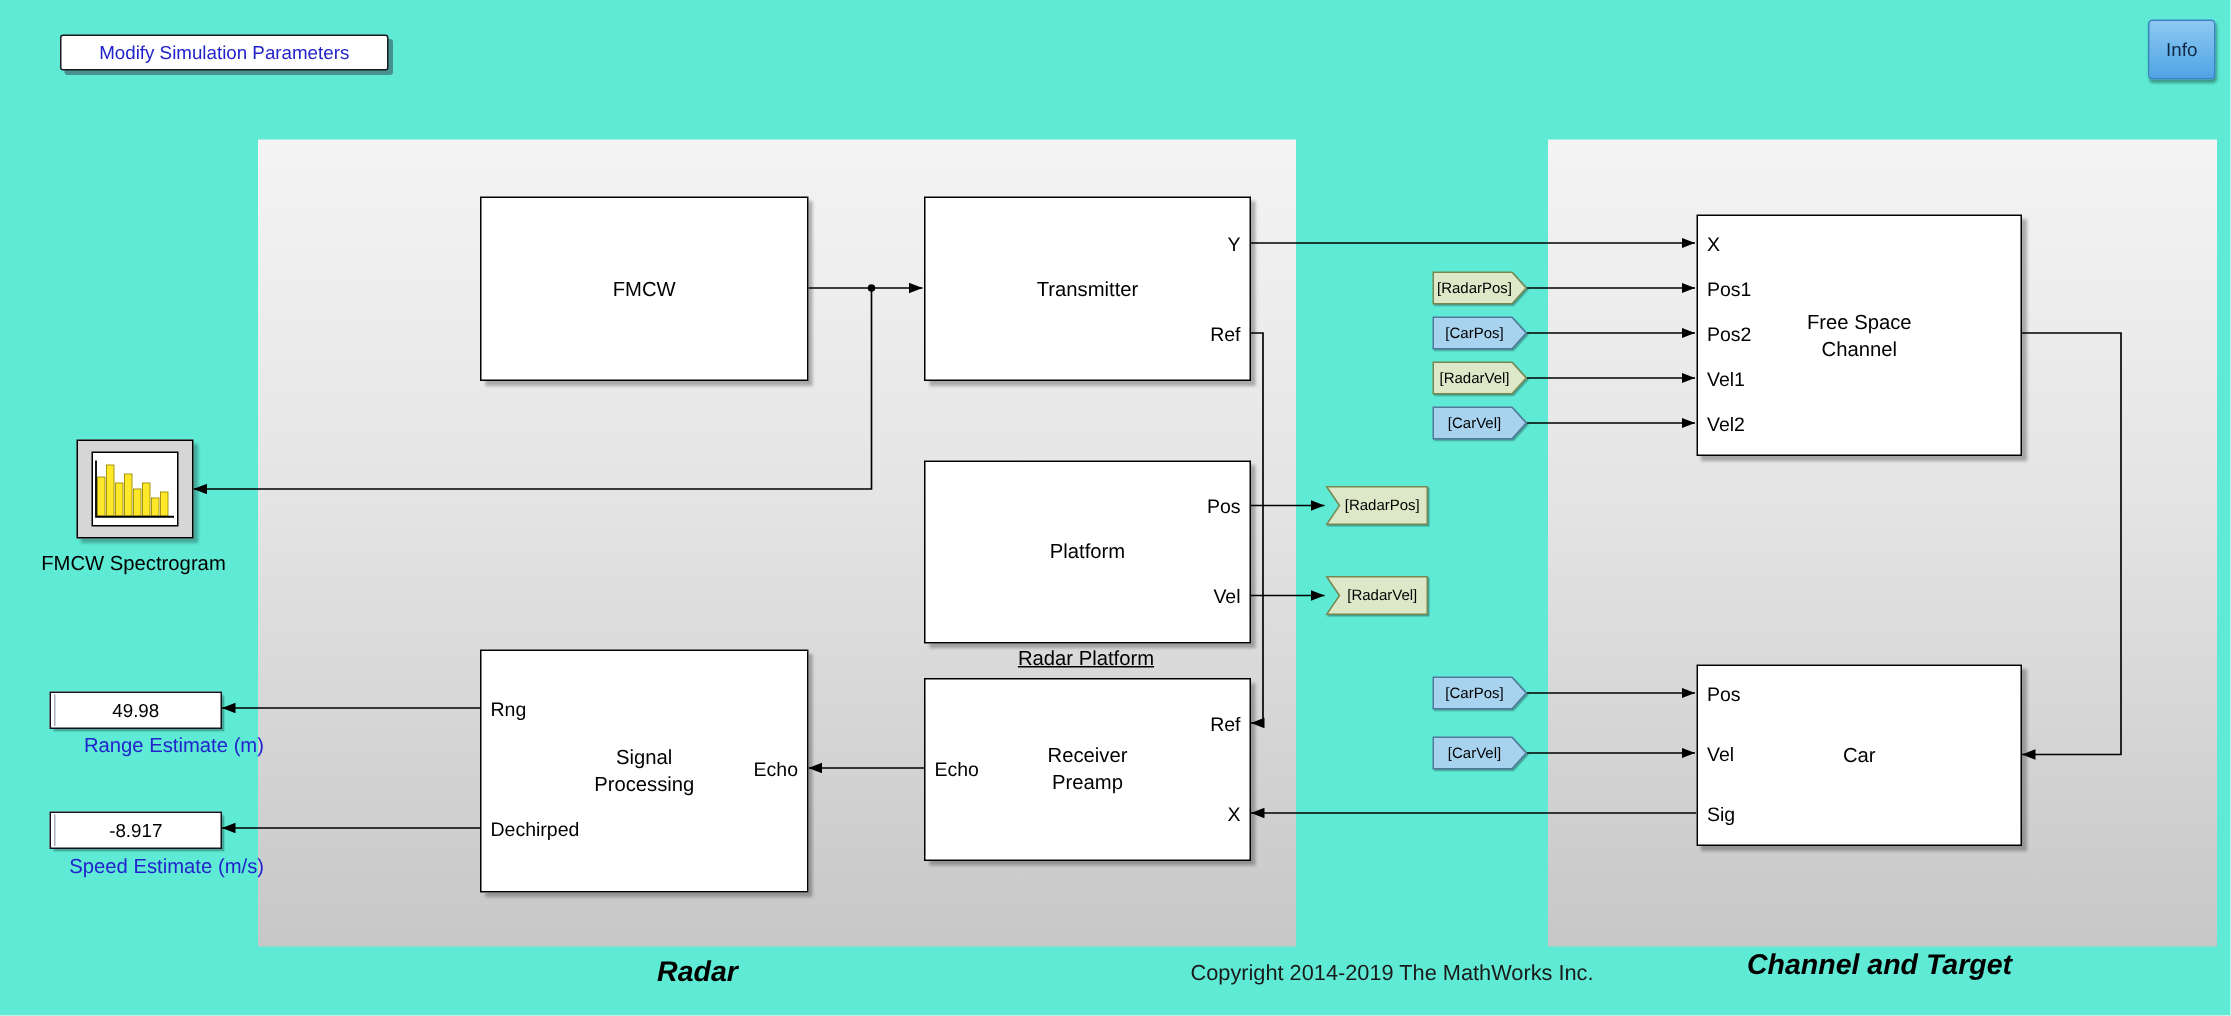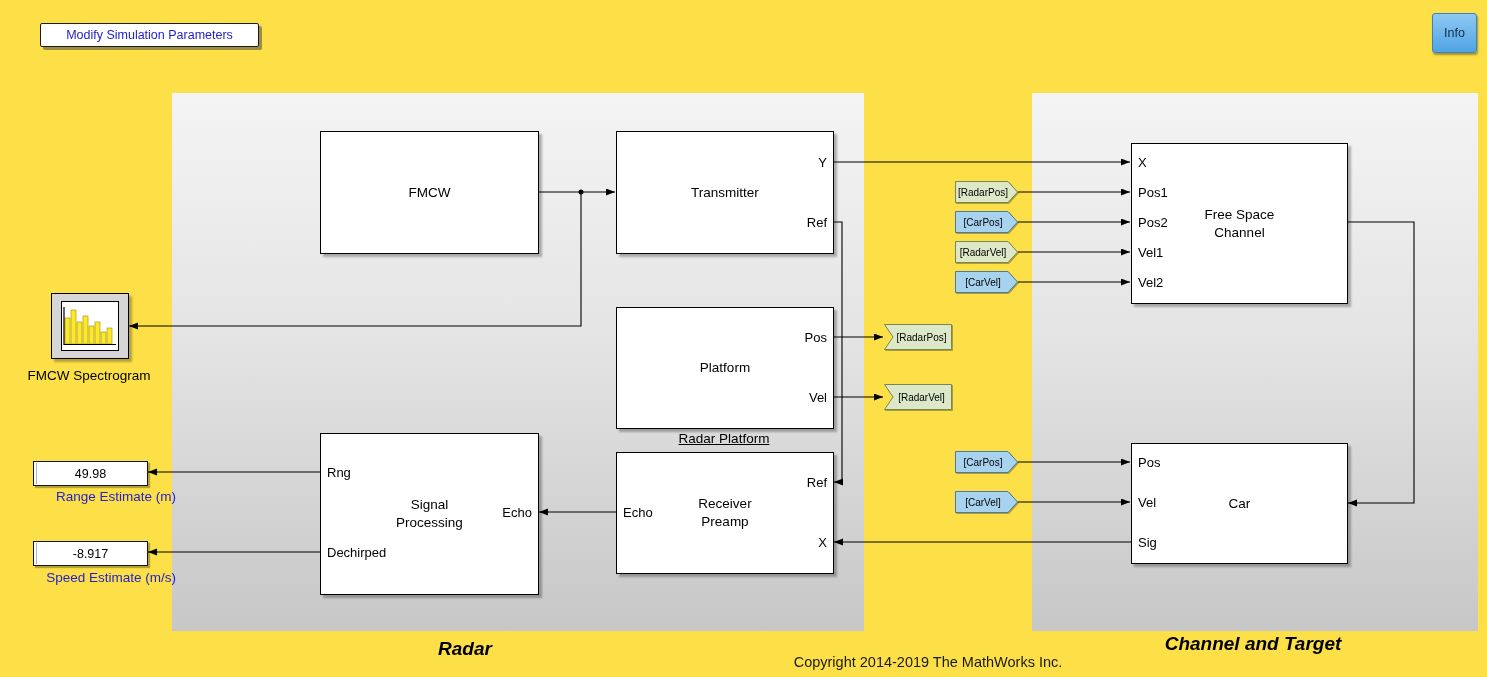--- a/index.html
+++ b/index.html
@@ -1,17 +1,17 @@
 <!DOCTYPE html>
 <html><head>
 <meta charset="utf-8">
 <style>
   html,body{margin:0;padding:0;background:#ffffff;}
   #canvas{
-    position:relative;width:1487px;height:677px;background:#fde047;overflow:hidden;
+    position:relative;width:1487px;height:677px;background:#5eead4;overflow:hidden;
     font-family:"Liberation Sans",sans-serif;color:#000;
   }
   
   .title{
     position:absolute;left:831px;top:15px;transform:translateX(-50%);
     font-size:31px;font-weight:bold;font-style:italic;white-space:nowrap;letter-spacing:.5px;
   }
   .modify-btn{
     position:absolute;left:40px;top:23px;width:217px;height:22px;
     background:#ffffff;border:1px solid #1a1a1a;box-shadow:3px 3px 0 rgba(40,40,60,.45);
@@ -73,21 +73,21 @@
   }
   .tag.from .tag-label{padding-right:7px;}
   .tag.goto .tag-label{padding-left:7px;}
   
   .area-label{
     position:absolute;z-index:2;font-size:19px;font-weight:bold;font-style:italic;
     transform:translateX(-50%);white-space:nowrap;
   }
   .copyright{
     position:absolute;z-index:2;font-size:14.5px;color:#1a1a1a;
-    transform:translateX(-50%);white-space:nowrap;margin-top:13px;
+    transform:translateX(-50%);white-space:nowrap;
   }
 </style>
 </head>
 <body>
 
 <div id="canvas">
 
   <div class="modify-btn">
     <span>Modify Simulation Parameters</span>
   </div>

